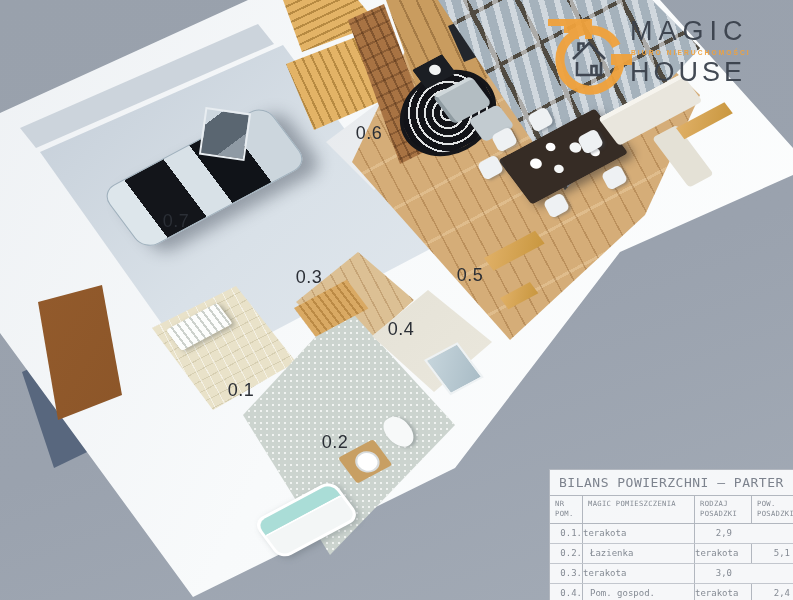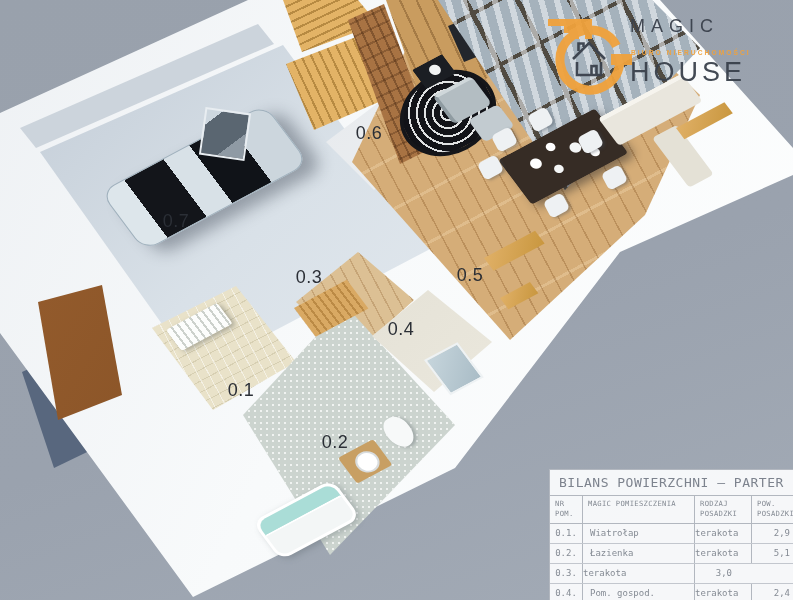--- a/index.html
+++ b/index.html
@@ -142,40 +142,40 @@
   .threshold{background:linear-gradient(135deg,#e0b067,#c9973f);}
   .th-a{left:676px;top:128px;width:55px;height:14px;}
   .th-b{left:484px;top:258px;width:58px;height:16px;}
   .th-c{left:500px;top:298px;width:34px;height:14px;}
   
   .lbl{position:absolute;transform:translate(-50%,-50%);
     font-size:18px;font-weight:500;color:#2b2f36;letter-spacing:.5px;}
   
   .logo{position:absolute;left:548px;top:16px;width:246px;height:80px;opacity:.95;}
   .logo svg{position:absolute;left:0;top:0;}
-  .brand1{position:absolute;left:82px;top:0;font-size:18px;letter-spacing:6px;
+  .brand1{position:absolute;left:82px;top:0;font-size:27px;letter-spacing:6px;
     color:#3a414c;font-weight:500;}
   .tagline{position:absolute;left:83px;top:33px;font-size:6.6px;letter-spacing:2.1px;
     color:#f0a23c;font-weight:bold;white-space:nowrap;}
   .brand2{position:absolute;left:82px;top:41px;font-size:27px;letter-spacing:4px;
     color:#3a414c;font-weight:500;}
   .key-icon{position:absolute;left:186px;top:33px;}
   
   .sheet{position:absolute;left:549px;top:469px;width:260px;height:140px;
     background:rgba(251,252,253,.94);border:1px solid #b2b7bf;
     font-family:"DejaVu Sans Mono",monospace;color:#858b94;}
   .t-title{height:25px;line-height:25px;border-bottom:1px solid #b2b7bf;
     padding-left:9px;font-size:13px;letter-spacing:.5px;color:#7d838e;white-space:nowrap;}
   .t-head,.t-row{display:grid;grid-template-columns:33px 112px 57px 1fr;}
   .t-head{height:27px;border-bottom:1px solid #b2b7bf;font-size:7.2px;line-height:1.35;letter-spacing:.3px;}
   .t-head>div{border-right:1px solid #b2b7bf;padding:3px 0 0 5px;}
   .t-head>div:last-child,.t-row>div:last-child{border-right:none;}
   .t-row{height:19px;line-height:19px;border-bottom:1px solid #c3c7ce;font-size:9px;}
   .t-row>div{border-right:1px solid #b2b7bf;overflow:hidden;white-space:nowrap;}
-  .c-nr{text-align:center;}
+  .c-nr{text-align:right;}
   .c-name{padding-left:7px;}
   .c-floor{text-align:left;}
   .c-area{text-align:right;padding-right:20px;}
 </style>
 </head>
 <body>
 
 <div class="poly ground-shadow"></div>
 <div class="poly slab"></div>
 <div class="poly wall-shade"></div>
@@ -268,21 +268,20 @@
       <div>RODZAJ</div>
       <div>POSADZKI</div>
     </div>
     <div>
       <div>POW.</div>
       <div>POSADZKI</div>
     </div>
   </div>
   <div class="t-row">
     <div class="c-nr">0.1.</div>
-    <div class="c-name">Wiatrołap</div>
     <div class="c-floor">terakota</div>
     <div class="c-area">2,9</div>
   </div>
   <div class="t-row">
     <div class="c-nr">0.2.</div>
     <div class="c-name">Łazienka</div>
     <div class="c-floor">terakota</div>
     <div class="c-area">5,1</div>
   </div>
   <div class="t-row">

